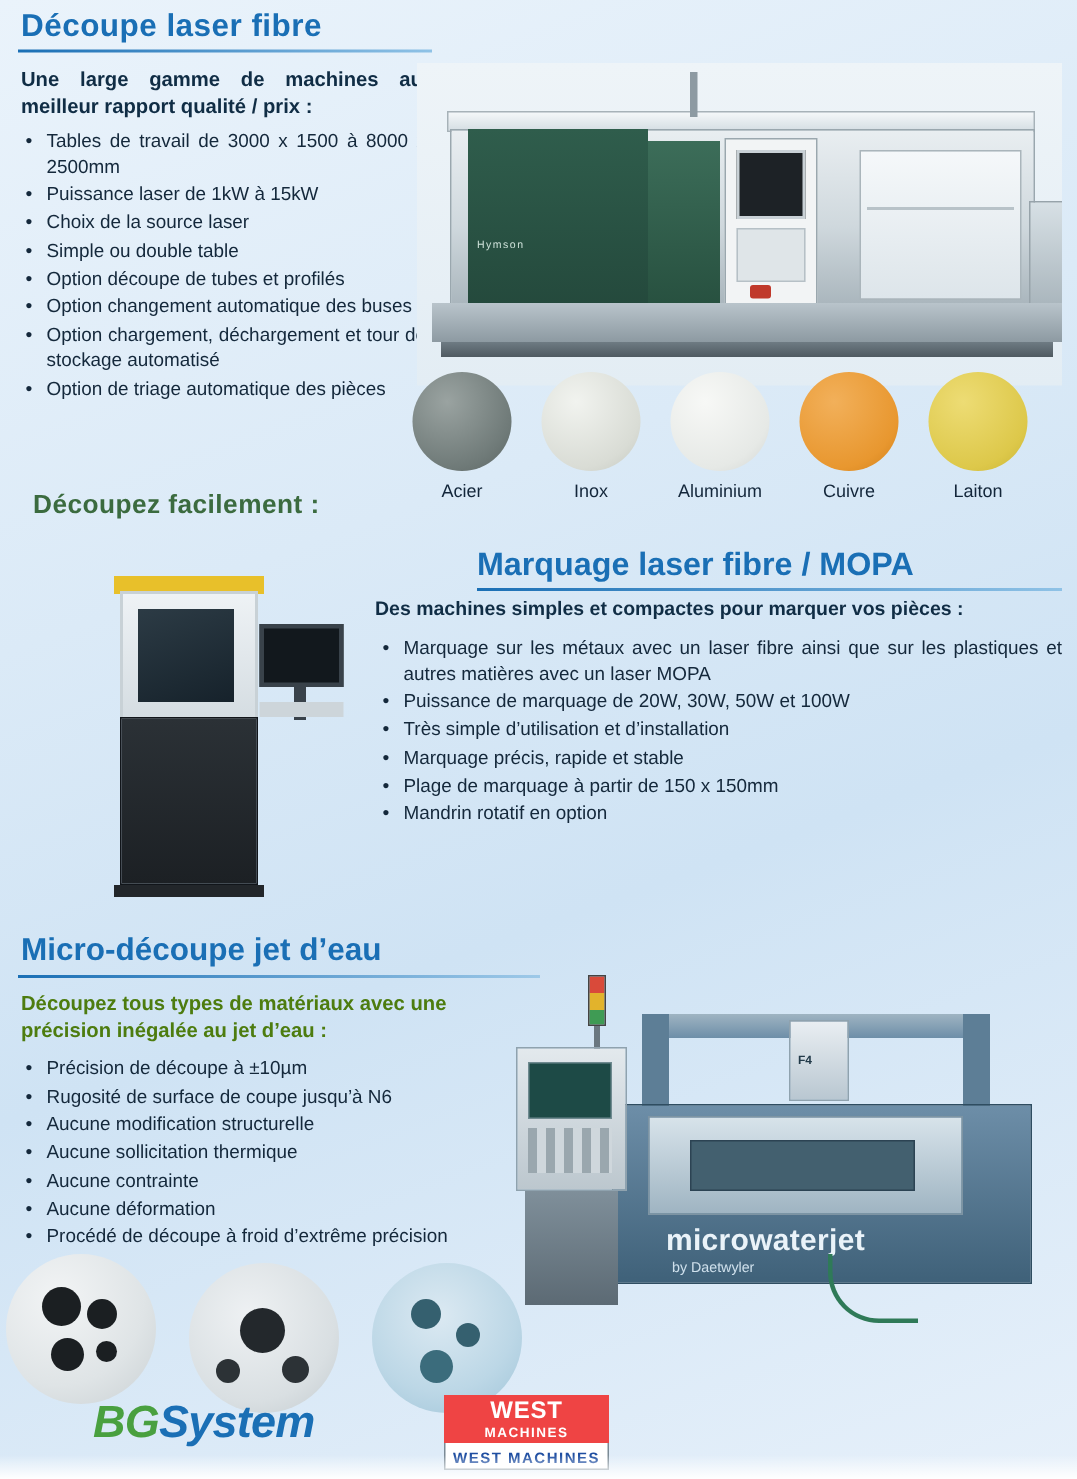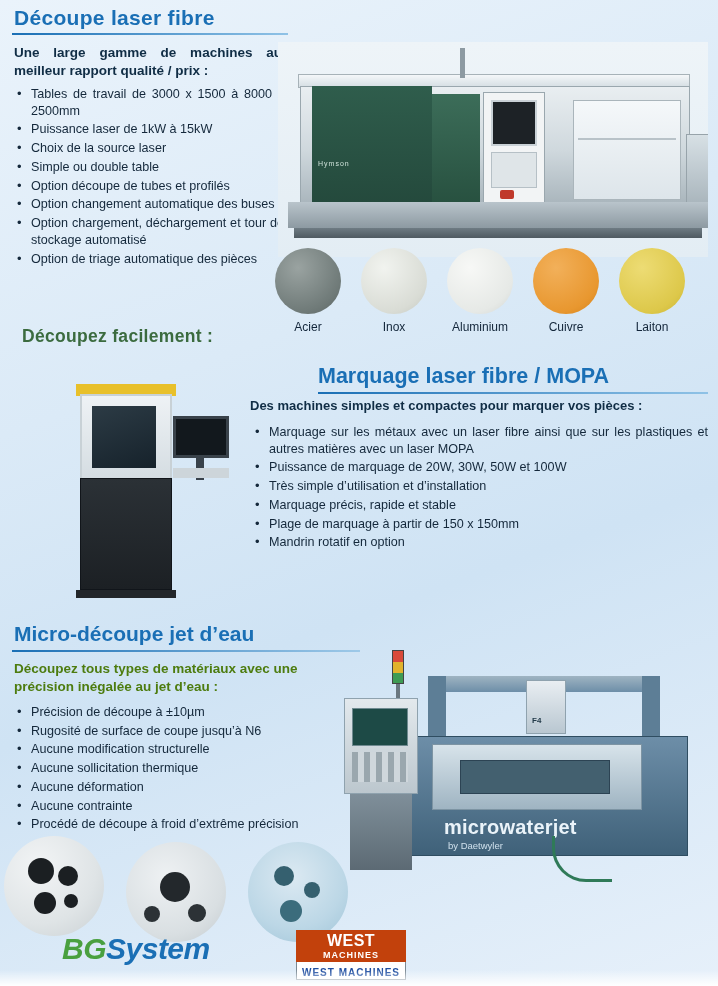--- a/index.html
+++ b/index.html
@@ -130,21 +130,21 @@
   .w-tank { position:absolute; left:96px; top:104px; width:210px; height:66px;
     background:linear-gradient(180deg,#d7e3ea,#9fb4c2); border:1px solid #7d94a3;}
   .w-inner { position:absolute; left:124px; top:120px; width:150px; height:34px;
     background:#43606f; border:1px solid #2c4353;}
   .w-gantry { position:absolute; left:96px; top:36px; width:226px; height:16px;
     background:linear-gradient(180deg,#9fb4c2,#6d8ea8); }
   .w-col { position:absolute; left:92px; top:36px; width:18px; height:70px; background:#5d7e96;}
   .w-col2 { position:absolute; left:306px; top:36px; width:18px; height:70px; background:#5d7e96;}
   .w-head { position:absolute; left:190px; top:40px; width:40px; height:54px;
     background:linear-gradient(180deg,#e9eef2,#b9c7d1); border:1px solid #8fa2ae;}
-  .w-headtxt { position:absolute; left:196px; top:76px; font-size:8px; color:#223a49; font-weight:bold;}
+  .w-headtxt { position:absolute; left:196px; top:62px; font-size:8px; color:#223a49; font-weight:bold;}
   .w-cnc { position:absolute; left:8px; top:58px; width:74px; height:96px;
     background:linear-gradient(180deg,#e3e9ed,#bcc7ce); border:1px solid #8fa2ae;}
   .w-cncscreen { position:absolute; left:16px; top:68px; width:56px; height:38px;
     background:#1d4a46; border:1px solid #6f8a90;}
   .w-cncbtns { position:absolute; left:16px; top:112px; width:56px; height:30px;
     background:repeating-linear-gradient(90deg,#9aa7ae 0 6px,#cfd7dc 6px 12px);}
   .w-cncbase { position:absolute; left:14px; top:154px; width:62px; height:76px; background:linear-gradient(180deg,#7f8f9a,#5c6a74);}
   .w-light { position:absolute; left:56px; top:10px; width:12px; height:34px;
     background:linear-gradient(180deg,#d94a3a 0 11px,#e2b32c 11px 22px,#3f9b54 22px 34px); border:1px solid #444;}
   .w-lightpole { position:absolute; left:60px; top:44px; width:4px; height:18px; background:#6a7780;}
@@ -161,21 +161,21 @@
   .bdisc.three { left:248px; top:6px; background:radial-gradient(circle at 45% 35%, #dbe9f2, #bcd7e6 60%, #9fc4d8); }
   .gear { position:absolute; border-radius:50%; background:#1b1f22; }
 
   
   .footer-left { position:absolute; left:18px; top:932px; font-size:30px; font-weight:bold;
      color:#1a6fb5; font-style:italic; letter-spacing:-.5px;margin-left:44px; }
   .footer-left .grn { color:#49a03f; }
   .west { position:absolute; left:296px; top:930px; width:110px; height:50px;
      background:#ffffff; border:1px solid #7b8a95; }
   .west-top { position:absolute; left:296px; top:930px; width:110px; height:32px;
-     background:#c2410c; color:#fff; font-weight:bold; font-size:16px;
+     background:#ef4444; color:#fff; font-weight:bold; font-size:16px;
      display:flex; align-items:center; justify-content:center; flex-direction:column; line-height:1; }
   .west-top .w1 { font-size:16px; letter-spacing:.5px;}
   .west-top .w2 { font-size:9px; letter-spacing:1px; margin-top:2px;}
   .west-bot { position:absolute; left:296px; top:962px; width:110px; height:20px;
      color:#1f4ea1; font-size:10px; display:flex; align-items:center; justify-content:center;
      letter-spacing:1px; font-weight:bold;}
   .fade-bottom { position:absolute; left:0; top:970px; width:718px; height:16px;
      background:linear-gradient(180deg,rgba(255,255,255,0),#ffffff); }
 </style>
 </head>
@@ -261,22 +261,22 @@
 
   <div class="sec3-title">Micro-découpe jet d’eau</div>
   <div class="rule3"></div>
   <div class="lead3">Découpez tous types de matériaux avec une précision inégalée au jet d’eau :</div>
 
   <ul class="bul list3">
     <li>Précision de découpe à ±10µm</li>
     <li>Rugosité de surface de coupe jusqu’à N6</li>
     <li>Aucune modification structurelle</li>
     <li>Aucune sollicitation thermique</li>
+    <li>Aucune contrainte</li>
     <li>Aucune déformation</li>
-    <li>Aucune contrainte</li>
     <li>Procédé de découpe à froid d’extrême précision</li>
   </ul>
 
   <div class="photo3">
     <div class="w-light"></div>
     <div class="w-lightpole"></div>
     <div class="w-gantry"></div>
     <div class="w-col"></div>
     <div class="w-col2"></div>
     <div class="w-head"></div>

